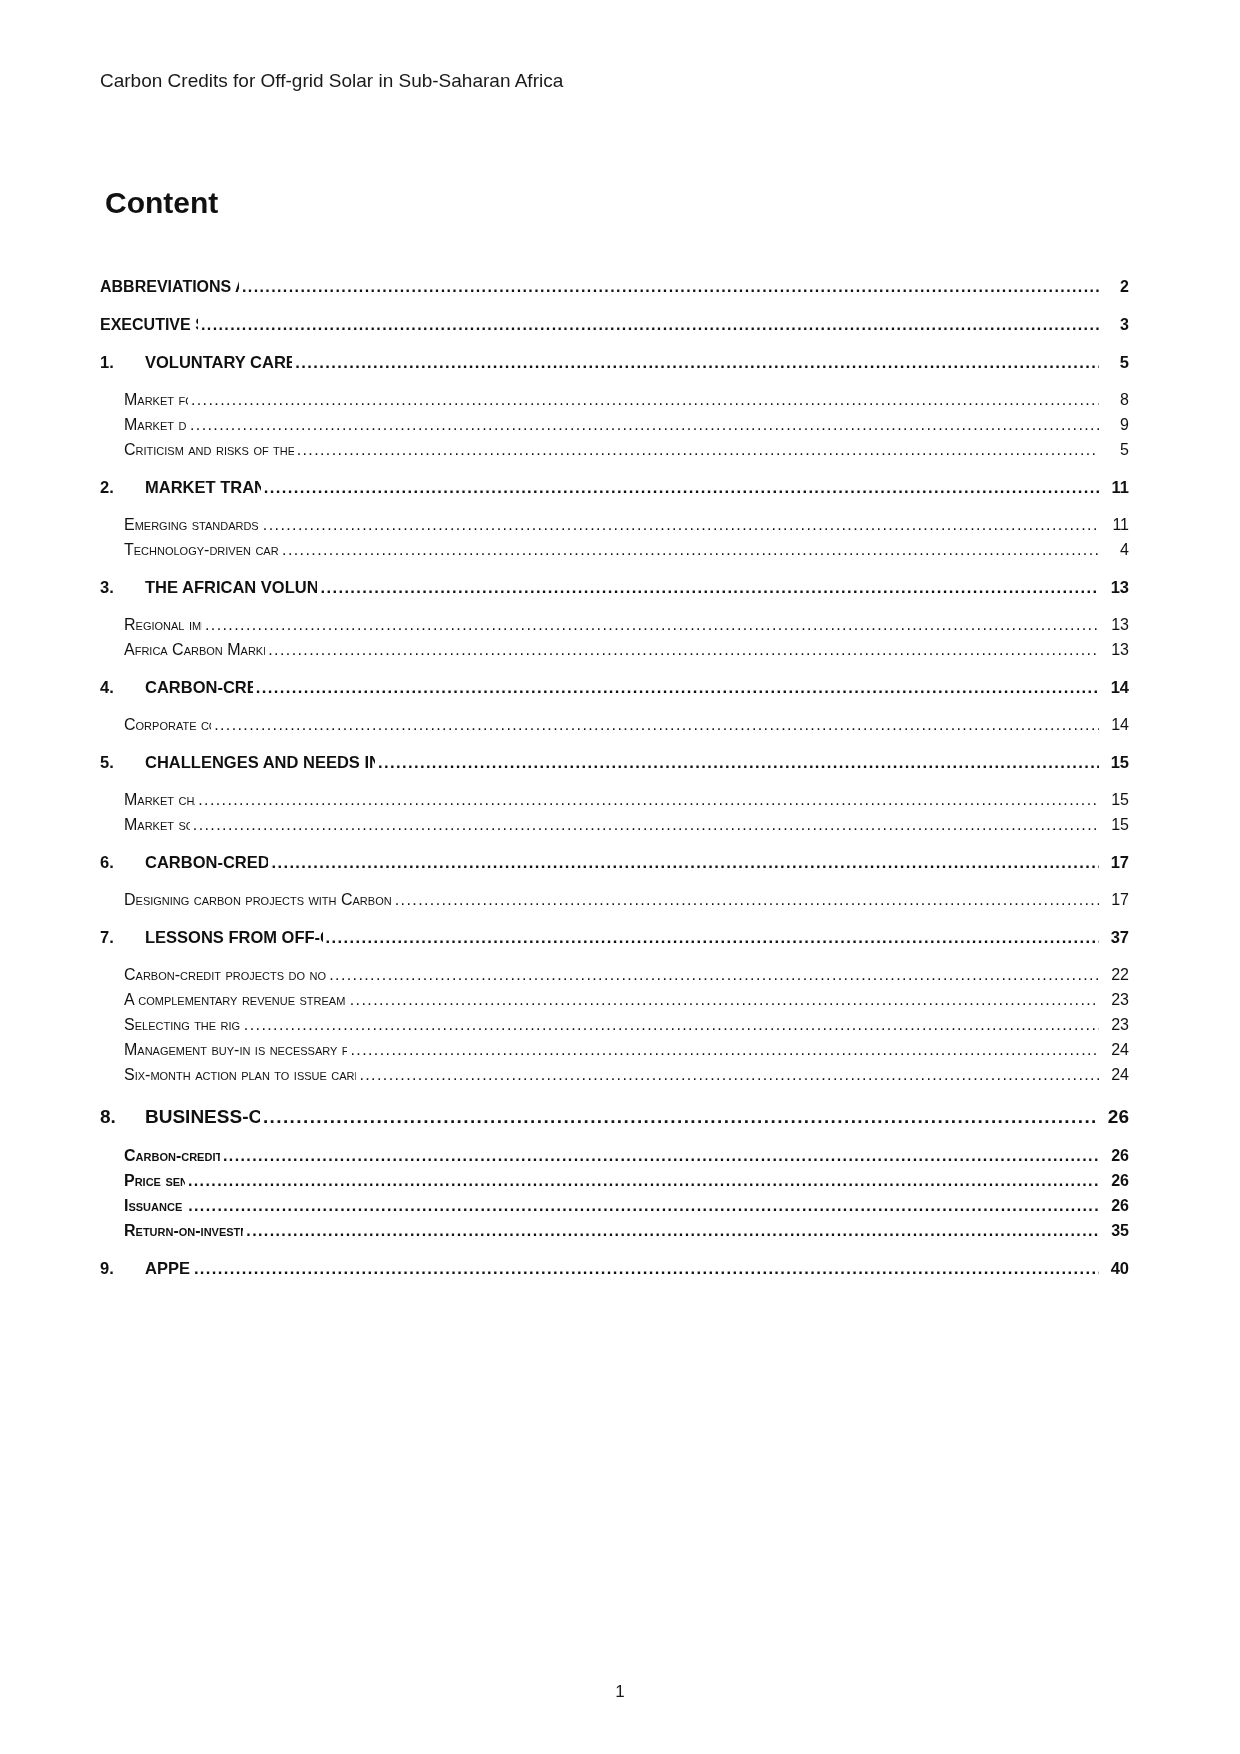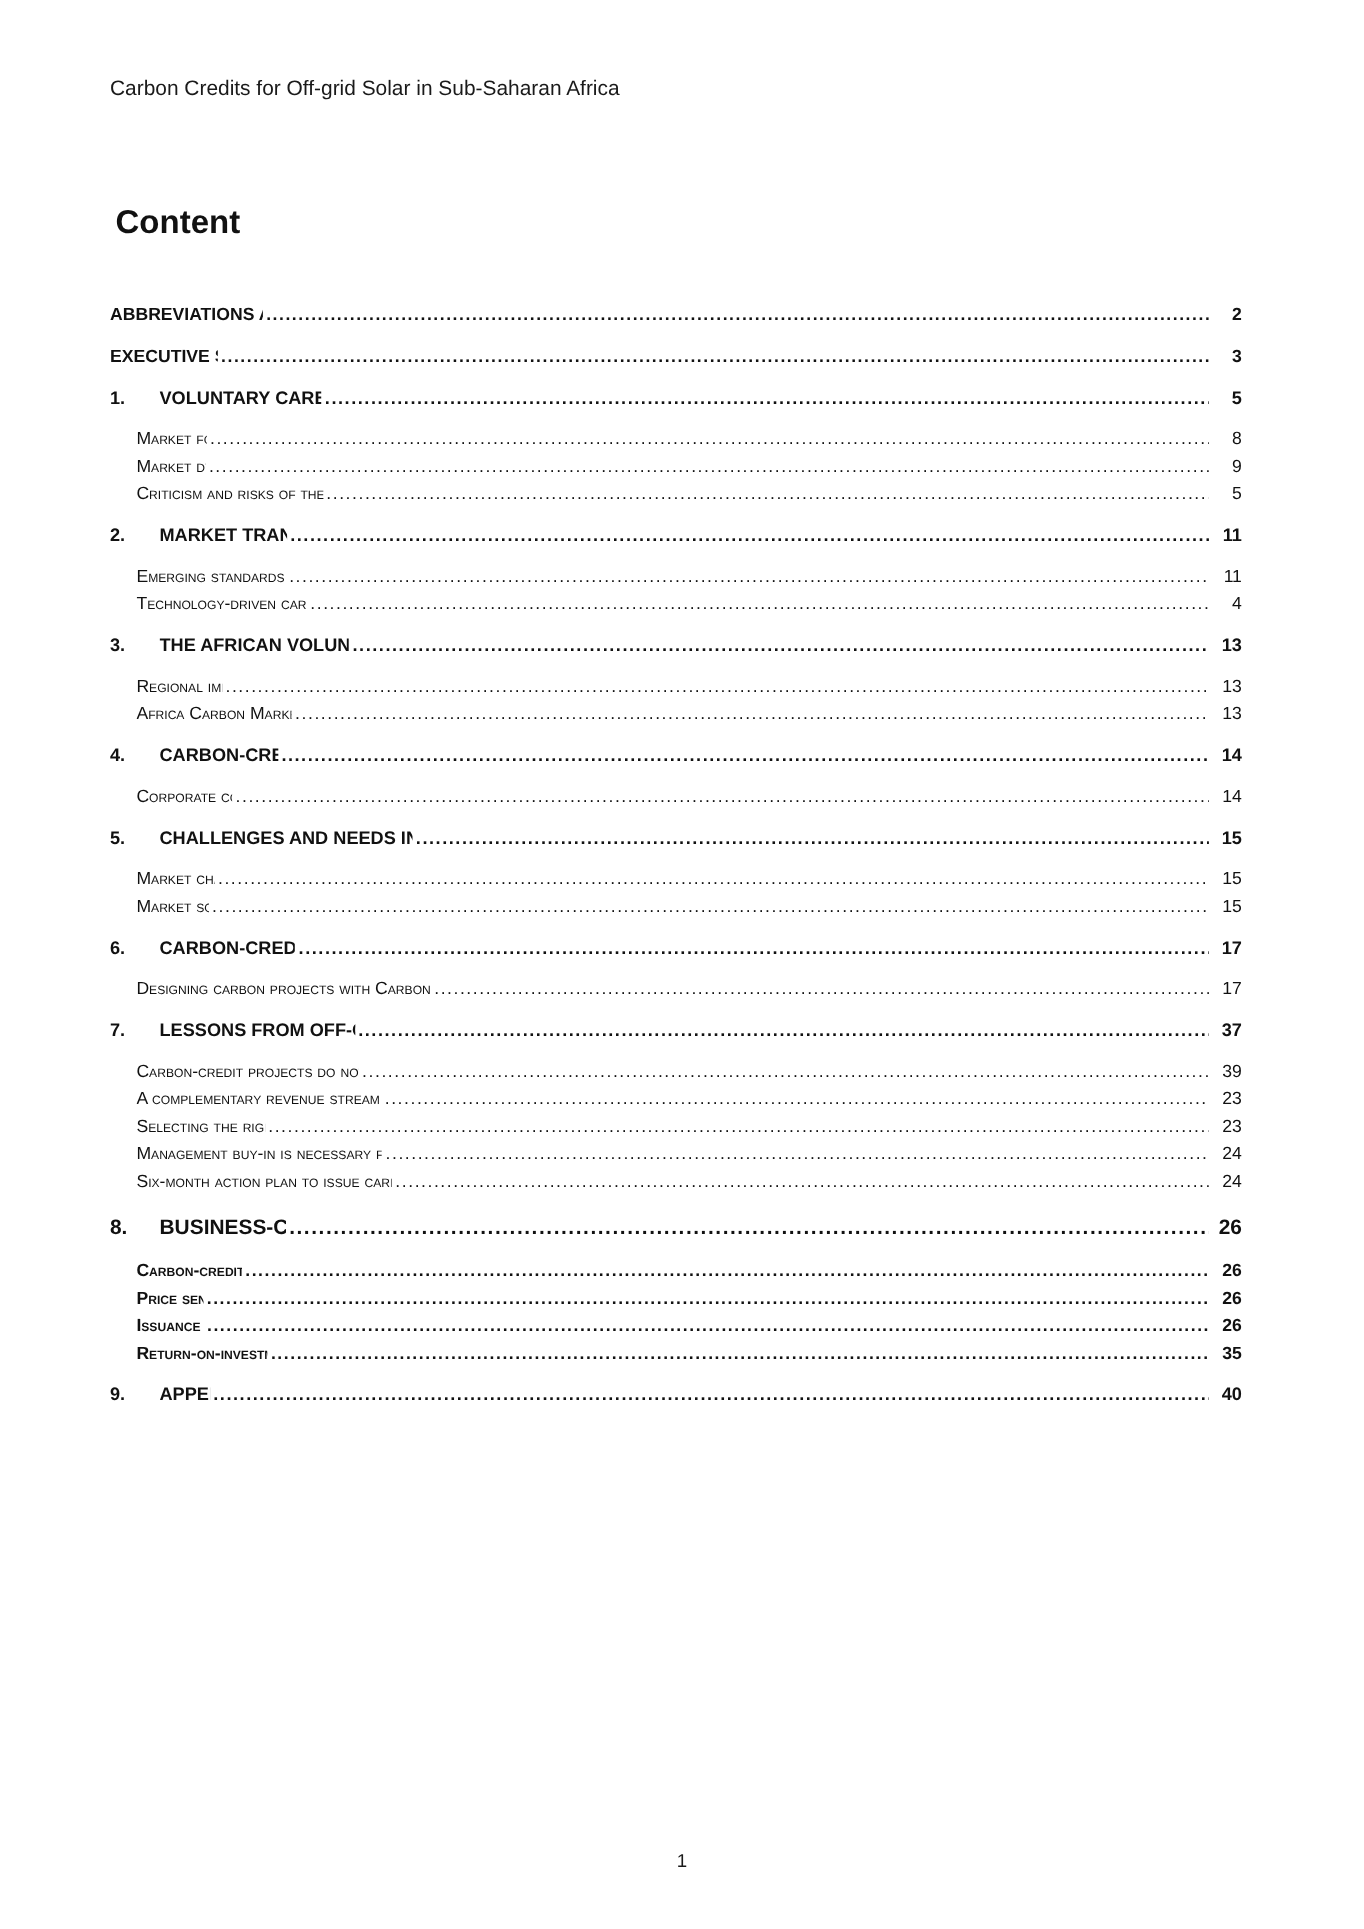--- a/index.html
+++ b/index.html
@@ -228,21 +228,21 @@
       </div>
       <div class="toc-row h1">
         <span class="num">7.</span>
         <span class="label">LESSONS FROM OFF-GRID SOLAR COMPANIES</span>
         <span class="leader"></span>
         <span class="pagenum">37</span>
       </div>
       <div class="toc-row sub">
         <span class="label">Carbon-credit projects do not have a one-size-fits-all solution</span>
         <span class="leader"></span>
-        <span class="pagenum">39</span>
+        <span class="pagenum">22</span>
       </div>
       <div class="toc-row sub">
         <span class="label">A complementary revenue stream does not substitute equity fundraising</span>
         <span class="leader"></span>
         <span class="pagenum">23</span>
       </div>
       <div class="toc-row sub">
         <span class="label">Selecting the right methodology</span>
         <span class="leader"></span>
         <span class="pagenum">23</span>

